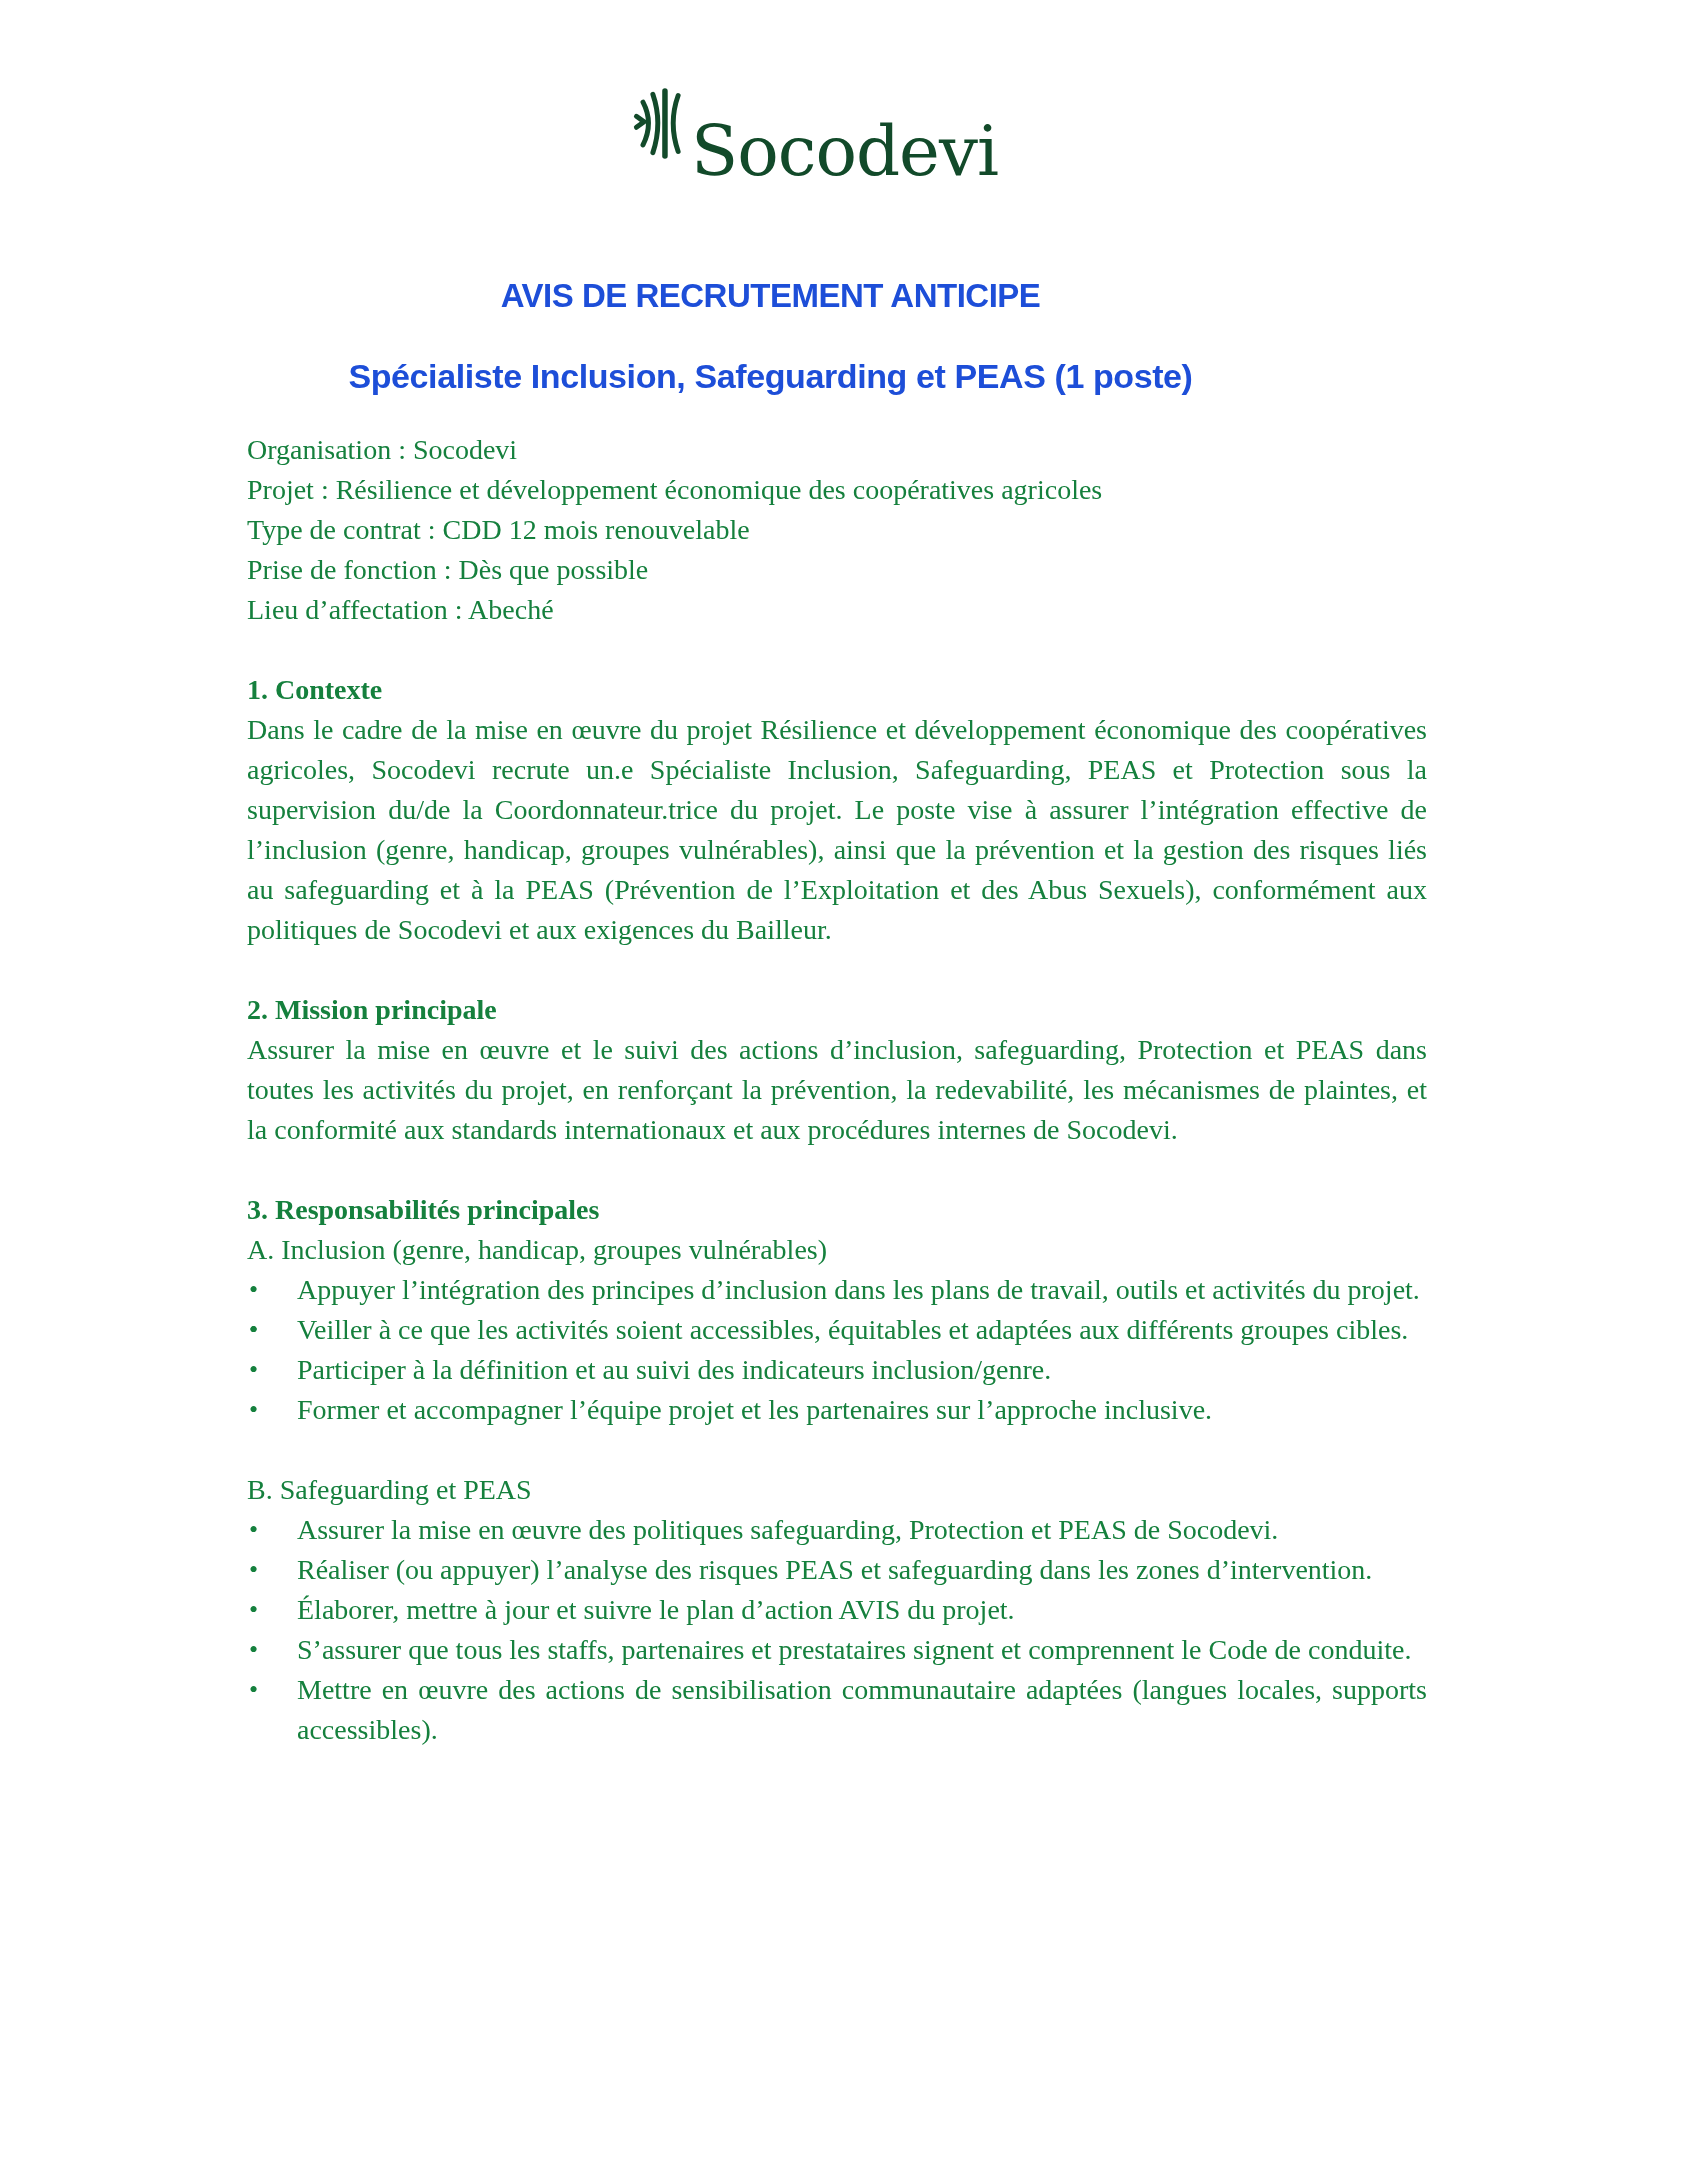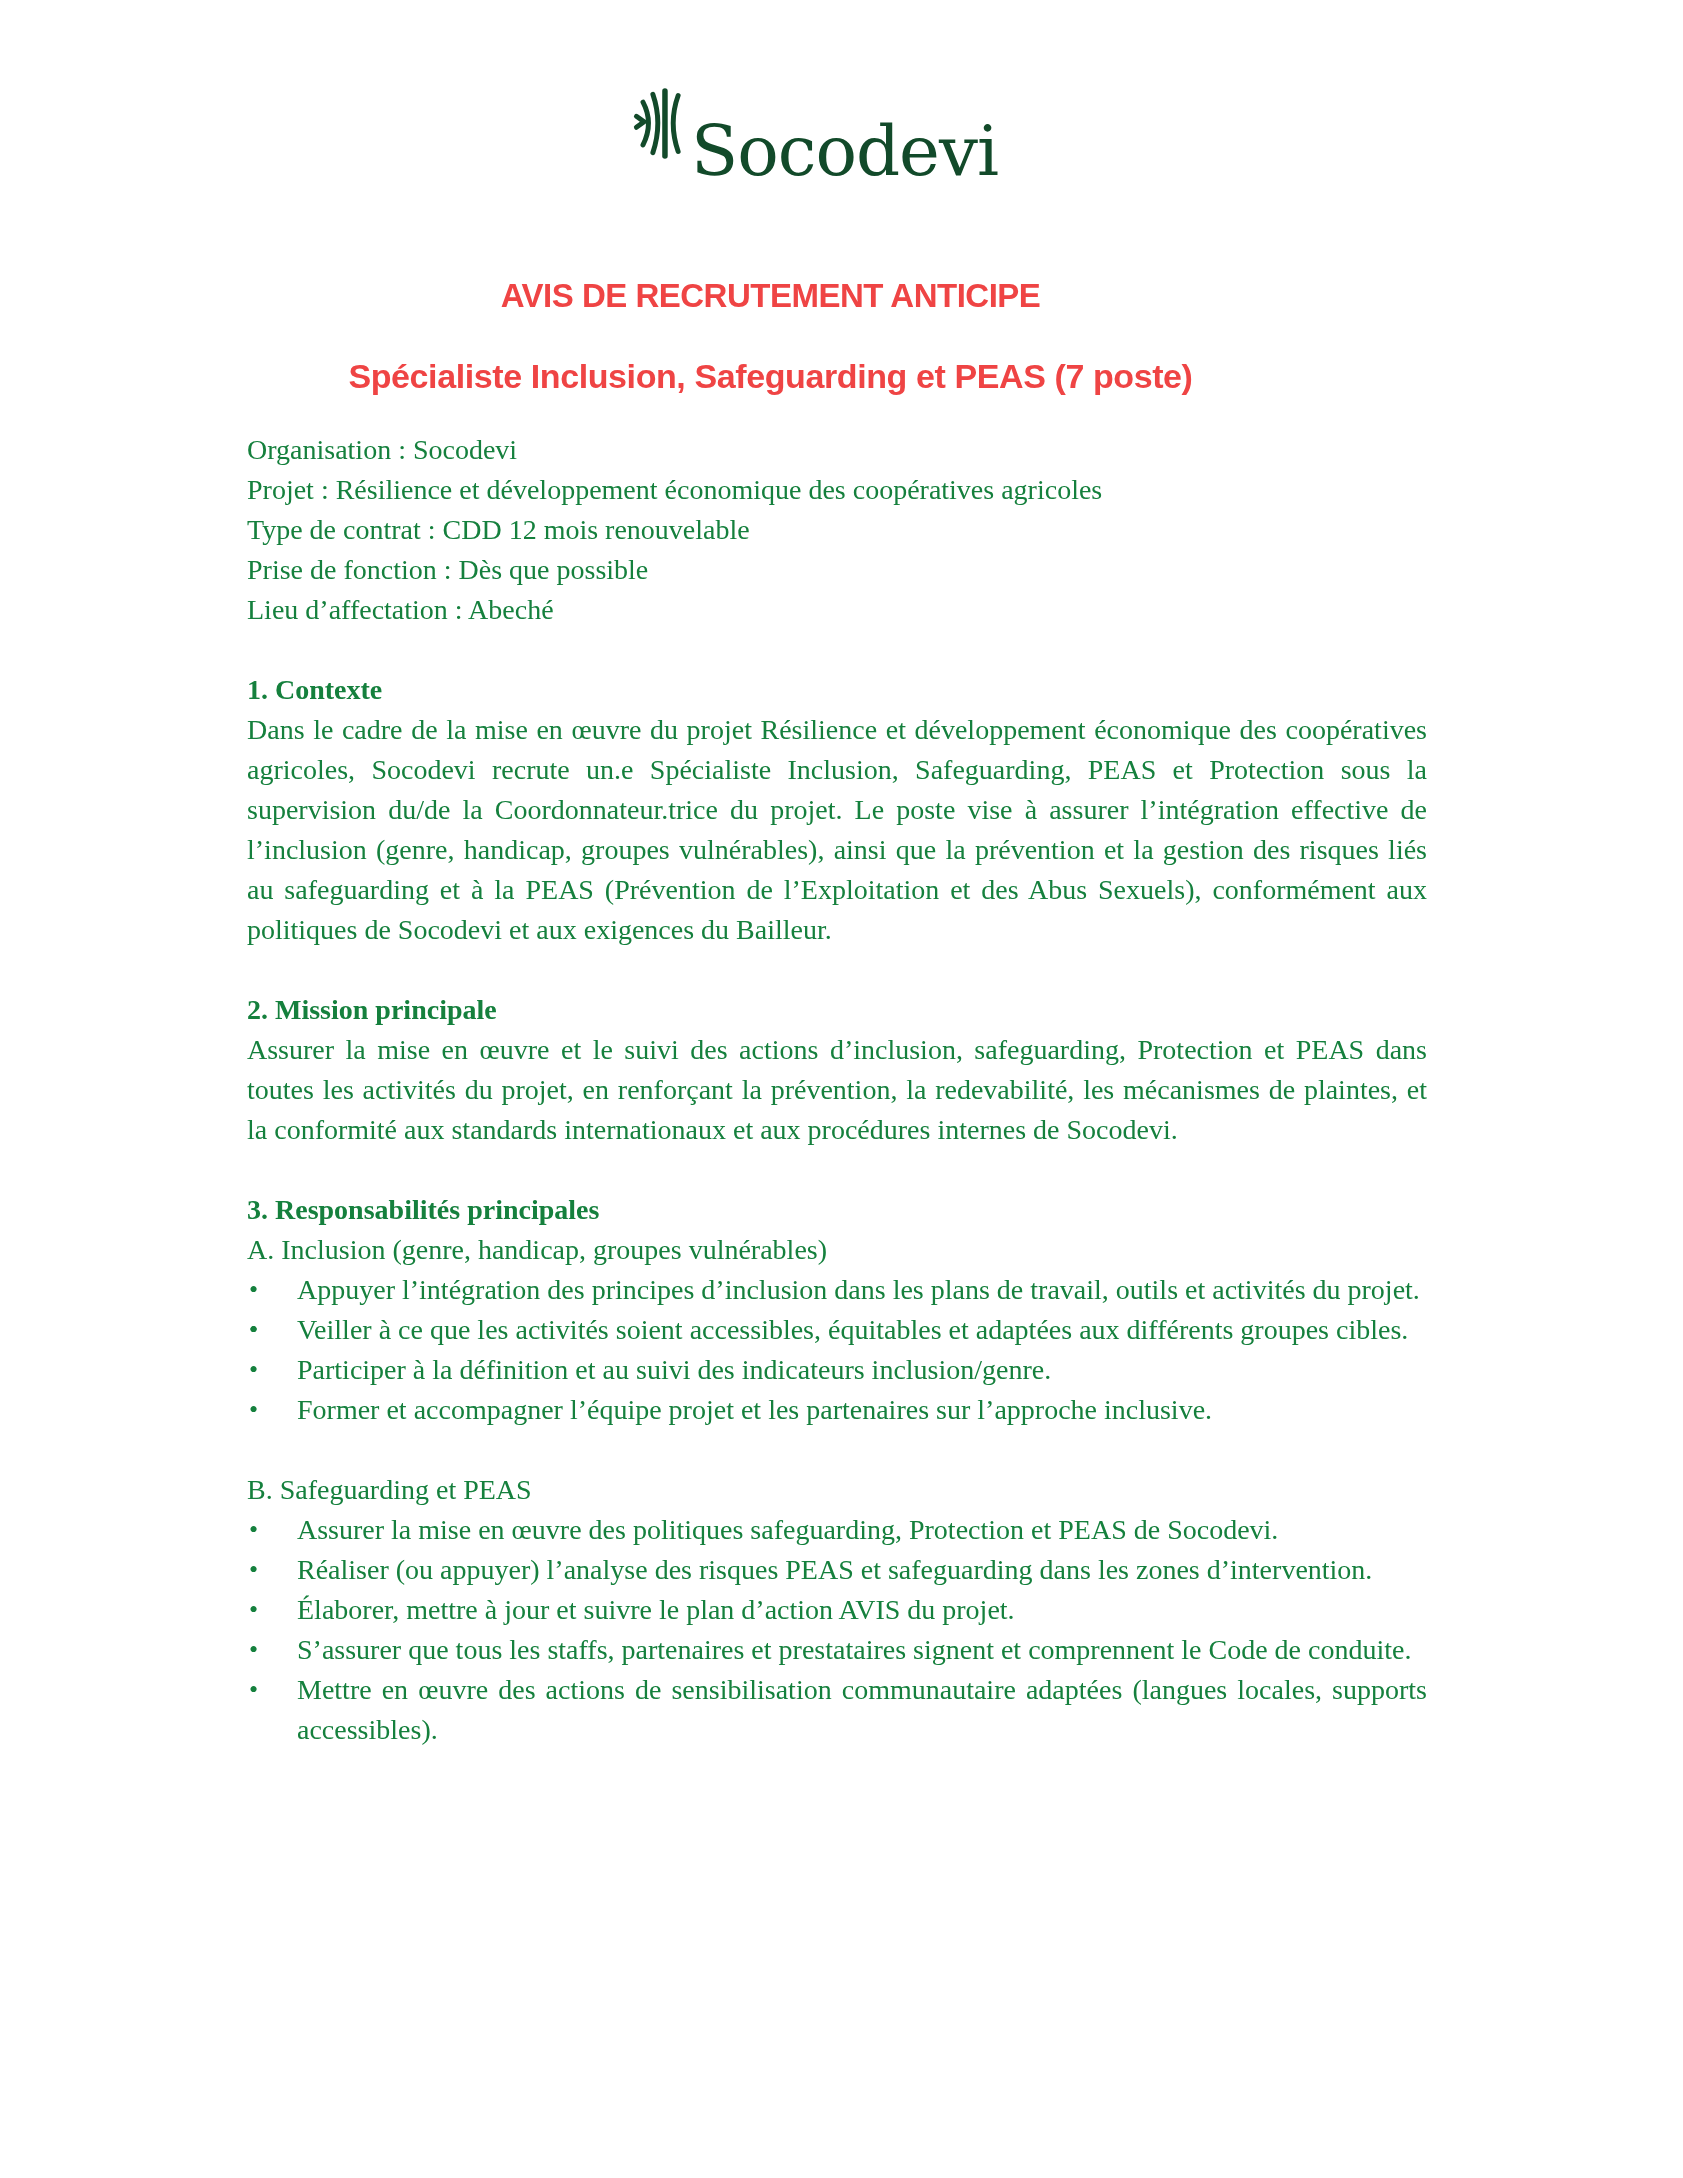--- a/index.html
+++ b/index.html
@@ -1,21 +1,21 @@
 <!DOCTYPE html>
 <html><head>
 <meta charset="utf-8">
 <style>
   html, body { margin: 0; padding: 0; background: #ffffff; }
   body { width: 1683px; height: 2178px; position: relative; overflow: hidden; }
   .page { position: absolute; left: 0; top: 0; width: 1683px; height: 2178px; background: #fff; color: #000; }
   .logo { position: absolute; left: 632px; top: 55px; width: 366px; height: 133px; display: flex; align-items: flex-end; }
   .logo svg { display: block; }
   .logo-word { font-family: "DejaVu Serif", serif; font-size: 69px; color: #124a2a; letter-spacing: -1px; margin-left: 4px; line-height: 1; position: relative; top: -2px; }
-  .title { position: absolute; left: 0; width: 1541px; text-align: center; font-family: "Liberation Sans", sans-serif; font-weight: bold; color: #ef4444; }
+  .title { position: absolute; left: 0; width: 1541px; text-align: center; font-family: "Liberation Sans", sans-serif; font-weight: bold; color: #1d4ed8; }
   .title.t1 { top: 277px; font-size: 33px; letter-spacing: -0.5px; }
   .title.t2 { top: 357px; font-size: 34px; letter-spacing: -0.4px; }
   .content { position: absolute; left: 247px; top: 430px; width: 1180px; font-family: "Liberation Serif", serif; font-size: 28px; line-height: 40px; color: #15803d; }
   .meta-line { display: block; white-space: nowrap; }
   .section { margin-top: 40px; }
   .section-head { font-weight: bold; display: block; }
   .para { text-align: justify; text-align-last: left; display: block; }
   .sub-head { display: block; }
   ul.bullets { list-style: none; margin: 0; padding: 0; }
   ul.bullets li { position: relative; padding-left: 50px; text-align: justify; text-align-last: left; }
@@ -34,21 +34,21 @@
         <path d="M20 26 Q40 64 20 104" stroke-width="9"></path>
         <path d="M38 12 Q56 64 38 118" stroke-width="9"></path>
         <path d="M60 6 L60 124" stroke-width="10"></path>
         <path d="M84 14 Q66 64 84 116" stroke-width="9"></path>
       </g>
     </svg>
     <span class="logo-word">Socodevi</span>
   </div>
 
   <div class="title t1">AVIS DE RECRUTEMENT ANTICIPE</div>
-  <div class="title t2">Spécialiste Inclusion, Safeguarding et PEAS (7 poste)</div>
+  <div class="title t2">Spécialiste Inclusion, Safeguarding et PEAS (1 poste)</div>
 
   <div class="content">
 
     <div>
       <span class="meta-line">Organisation : Socodevi</span>
       <span class="meta-line">Projet : Résilience et développement économique des coopératives agricoles</span>
       <span class="meta-line">Type de contrat : CDD 12 mois renouvelable</span>
       <span class="meta-line">Prise de fonction : Dès que possible</span>
       <span class="meta-line">Lieu d’affectation : Abeché</span>
     </div>

